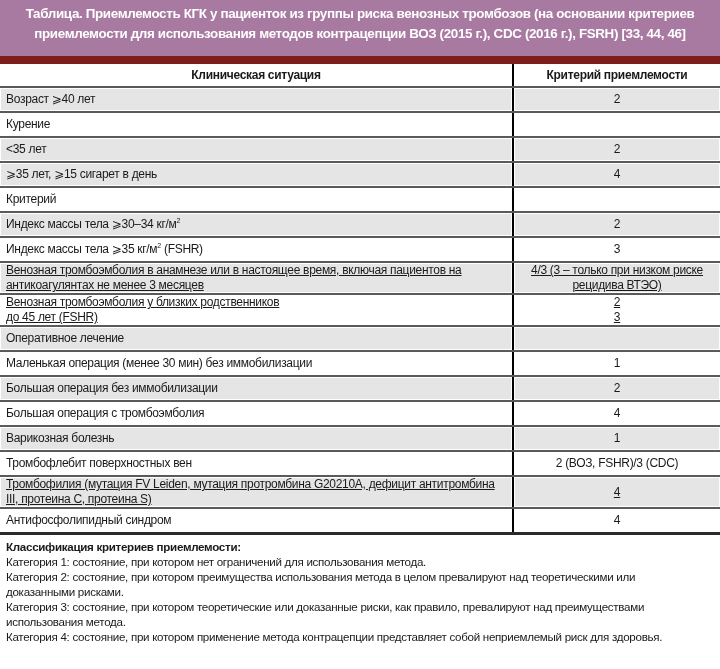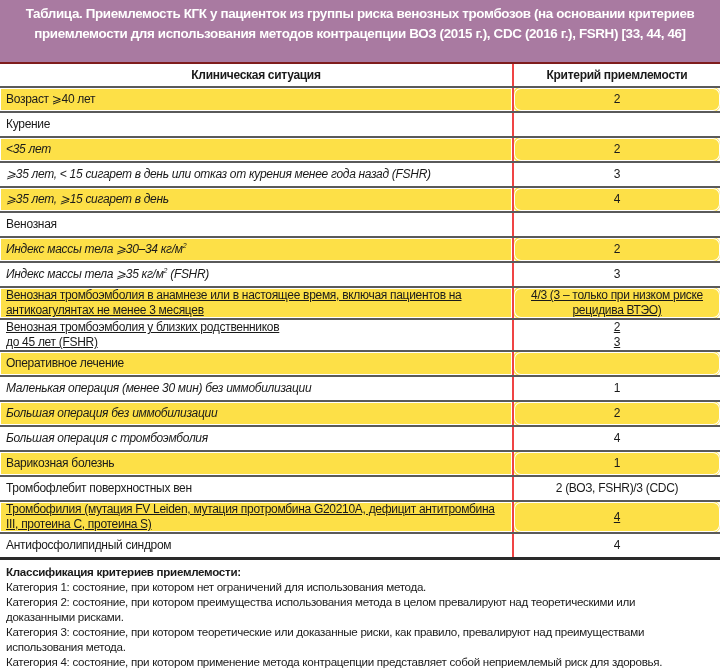--- a/index.html
+++ b/index.html
@@ -2,33 +2,33 @@
 <html><head>
 <meta charset="utf-8">
 <style>
   html, body { margin: 0; padding: 0; background: #ffffff; }
   body { width: 720px; height: 669px; overflow: hidden; font-family: "Liberation Sans", sans-serif; color: #1a1a1a; }
   .doc { width: 720px; }
   .title-bar {
     background: #a97aa1; height: 64px; box-sizing: border-box;
     padding: 4px 10px 0 10px; text-align: center; color: #ffffff;
     font-weight: bold; font-size: 13.4px; line-height: 19.5px; letter-spacing: -0.35px;
-    border-bottom: 2px solid #7f1d1d;
+    border-bottom: 8px solid #7f1d1d;
   }
   table { border-collapse: collapse; width: 720px; table-layout: fixed; }
   col.c1 { width: 513px; }
   col.c2 { width: 207px; }
   th, td { padding: 0 6px; font-size: 12px; letter-spacing: -0.3px; border-bottom: 2px solid #5a5a5a; margin-top: 48px; }
-  td + td, th + th { border-left: 2px solid #ef4444; border-radius: 7px; }
+  td + td, th + th { border-left: 2px solid #000000; }
   th { height: 22px; font-weight: bold; text-align: center; background: #ffffff; }
   td { height: 23px; line-height: 15px; }
   td.crit { text-align: center; }
-  tr.shade td { background: #fde047; box-shadow: inset 0 0 0 1px #ffffff; }
+  tr.shade td { background: #e5e5e5; box-shadow: inset 0 0 0 1px #ffffff; }
   tr.tall td { height: 30px; text-decoration: underline; }
-  td.italic { font-style: italic; }
+  td.italic { }
   tr:last-child td { border-bottom: 3px solid #2a2a2a; }
   .legend { padding: 4px 14px 0 6px; font-size: 11.6px; line-height: 15px; letter-spacing: -0.3px; }
   .legend .lt { font-weight: bold; }
   sup { font-size: 7px; line-height: 0; }
 </style>
 </head>
 <body>
 
 <div class="doc">
   <div class="title-bar">Таблица. Приемлемость КГК у пациенток из группы риска венозных тромбозов (на основании критериев приемлемости для использования методов контрацепции ВОЗ (2015 г.), CDC (2016 г.), FSRH)  [33, 44, 46]</div>
@@ -50,30 +50,26 @@
         <td class="crit">2</td>
       </tr>
       <tr>
         <td>Курение</td>
         <td class="crit"></td>
       </tr>
       <tr class="shade">
         <td class="italic">&lt;35 лет</td>
         <td class="crit">2</td>
       </tr>
-      <tr>
-        <td class="italic">⩾35 лет, &lt; 15 сигарет в день или отказ от курения менее года назад (FSHR)</td>
-        <td class="crit">3</td>
-      </tr>
       <tr class="shade">
         <td class="italic">⩾35 лет, ⩾15 сигарет в день</td>
         <td class="crit">4</td>
       </tr>
       <tr>
-        <td>Венозная</td>
+        <td>Критерий</td>
         <td class="crit"></td>
       </tr>
       <tr class="shade">
         <td class="italic"><span>Индекс массы тела ⩾30–34 кг/м</span><sup>2</sup></td>
         <td class="crit">2</td>
       </tr>
       <tr>
         <td class="italic"><span>Индекс массы тела ⩾35 кг/м</span><sup>2</sup><span> (FSHR)</span></td>
         <td class="crit">3</td>
       </tr>

